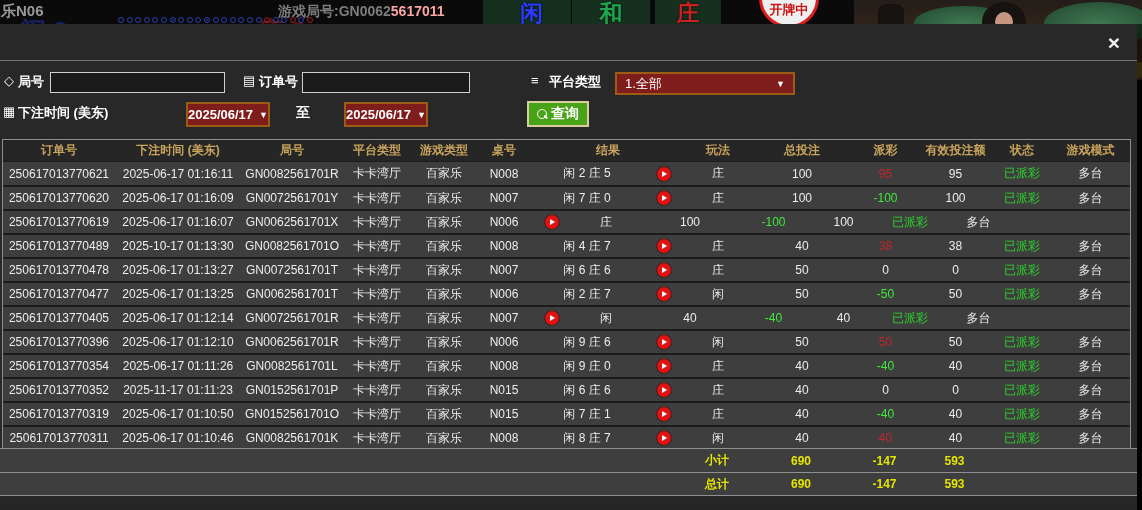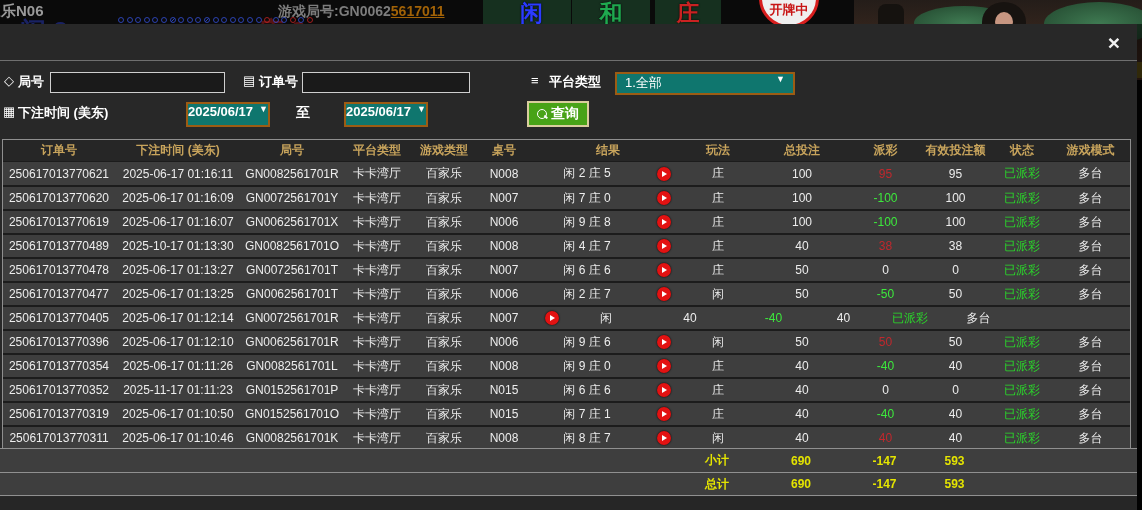--- a/index.html
+++ b/index.html
@@ -4,21 +4,21 @@
 <style>
   * { box-sizing: border-box; margin: 0; padding: 0; }
   body { background:#000; font-family:"Liberation Sans","DejaVu Sans",sans-serif; }
   .stage { position:relative; width:1142px; height:510px; overflow:hidden; background:#050505; }
 
   
   .bg-bar { position:absolute; left:0; top:0; width:1142px; height:26px; background:#0a0a0a; overflow:visible; }
   .hall-title { position:absolute; left:-14px; top:2px; color:#9a9a9a; font-size:15px; font-weight:bold; white-space:nowrap; }
   .round-no { position:absolute; left:278px; top:3px; font-size:14px; font-weight:bold; white-space:nowrap; }
   .round-no .bright { color:#7d7d7d; }
-  .round-no .dim { color:#a16207;text-decoration:underline; }
+  .round-no .dim { color:#fca5a5; }
   .dim-score { position:absolute; top:14px; font-size:26px; font-weight:bold; opacity:.45; white-space:nowrap; }
   .dim-score.player { left:20px; color:#2d3fd0; }
   .dim-score.banker { left:258px; color:#b32020; }
   .scoreboard { position:absolute; left:118px; top:17px; display:flex; gap:2.6px; }
   .sb-dot { width:6px; height:6px; border-radius:50%; border:1px solid #334fd6; opacity:.8; }
   .sb-dot.r { border-color:#c32323; }
   .sb-dot.x { background:linear-gradient(135deg, transparent 44%, #334fd6 44%, #334fd6 56%, transparent 56%); }
   .bet-tab { position:absolute; top:0; height:26px; background:#16301f; text-align:center; }
   .bet-tab .glyph { font-size:23px; font-weight:bold; line-height:26px; text-shadow:0 0 2px #000; }
   .tab-player { left:483px; width:97px; }
@@ -48,22 +48,22 @@
   .dialog { position:absolute; left:0; top:24px; width:1137px; height:486px; background:#282828; z-index:20; }
   .titlebar { position:absolute; left:0; top:0; width:100%; height:37px; border-bottom:1px solid #6f6f6f; }
   .close-btn { position:absolute; right:12px; top:9px; width:22px; height:22px; color:#f2f2f2;
                font-size:21px; font-weight:bold; line-height:20px; text-align:center; cursor:pointer; }
 
   .filters { position:absolute; left:0; top:38px; width:100%; height:77px; }
   .f-label { position:absolute; color:#fff; font-size:13px; font-weight:bold; white-space:nowrap; }
   .f-icon { position:absolute; color:#fff; font-size:13px; }
   .txt-input { position:absolute; height:21px; background:#1a1a1a; border:1px solid #cfcfcf; color:#fff;
                font-size:12px; padding:0 4px; outline:none; }
-  .dd { position:absolute; background:#0f766e; border:2px solid #9c5c14; color:#fff; font-size:13px; font-weight:bold;
-        display:flex; align-items:flex-start; cursor:pointer; }
+  .dd { position:absolute; background:#7f1d1d; border:2px solid #9c5c14; color:#fff; font-size:13px; font-weight:bold;
+        display:flex; align-items:center; cursor:pointer; }
   .dd .caret { margin-left:6px; font-size:9px; }
   .platform-dd { left:615px; top:10px; width:180px; height:23px; padding:0 8px; font-weight:normal; }
   .platform-dd .caret { margin-left:auto; }
   .date-dd { top:40px; width:84px; height:25px; justify-content:center; }
   .search-btn { position:absolute; left:527px; top:39px; width:62px; height:26px; background:#48a317;
                 border:2px solid #d9cd9d; color:#fff; font-size:14px; font-weight:bold;
                 display:flex; align-items:center; justify-content:center; gap:3px; cursor:pointer; }
   .mag { position:relative; width:11px; height:11px; flex:0 0 auto; }
   .mag::before { content:""; position:absolute; left:0; top:0; width:8px; height:8px; border:1.5px solid #fff; border-radius:50%; }
   .mag::after { content:""; position:absolute; left:7px; top:7px; width:4px; height:1.5px; background:#fff; transform:rotate(45deg); }
@@ -234,21 +234,20 @@
             <div class="g-cell status-ok" style="width: 58px;">已派彩</div>
             <div class="g-cell" style="width: 79px;">多台</div>
           </div>
           <div class="g-row">
             <div class="g-cell" style="width: 112px;">250617013770619</div>
             <div class="g-cell" style="width: 126px;">2025-06-17 01:16:07</div>
             <div class="g-cell" style="width: 102px;">GN0062561701X</div>
             <div class="g-cell" style="width: 68px;">卡卡湾厅</div>
             <div class="g-cell" style="width: 66px;">百家乐</div>
             <div class="g-cell" style="width: 54px;">N006</div>
-            <div class="g-cell" style="width: 112px;">闲 9 庄 8</div>
             <div class="g-cell" style="width: 42px;">
               <div class="play-btn"></div>
             </div>
             <div class="g-cell" style="width: 66px;">庄</div>
             <div class="g-cell" style="width: 102px;">100</div>
             <div class="g-cell neg" style="width: 65px;">-100</div>
             <div class="g-cell" style="width: 75px;">100</div>
             <div class="g-cell status-ok" style="width: 58px;">已派彩</div>
             <div class="g-cell" style="width: 79px;">多台</div>
           </div>

